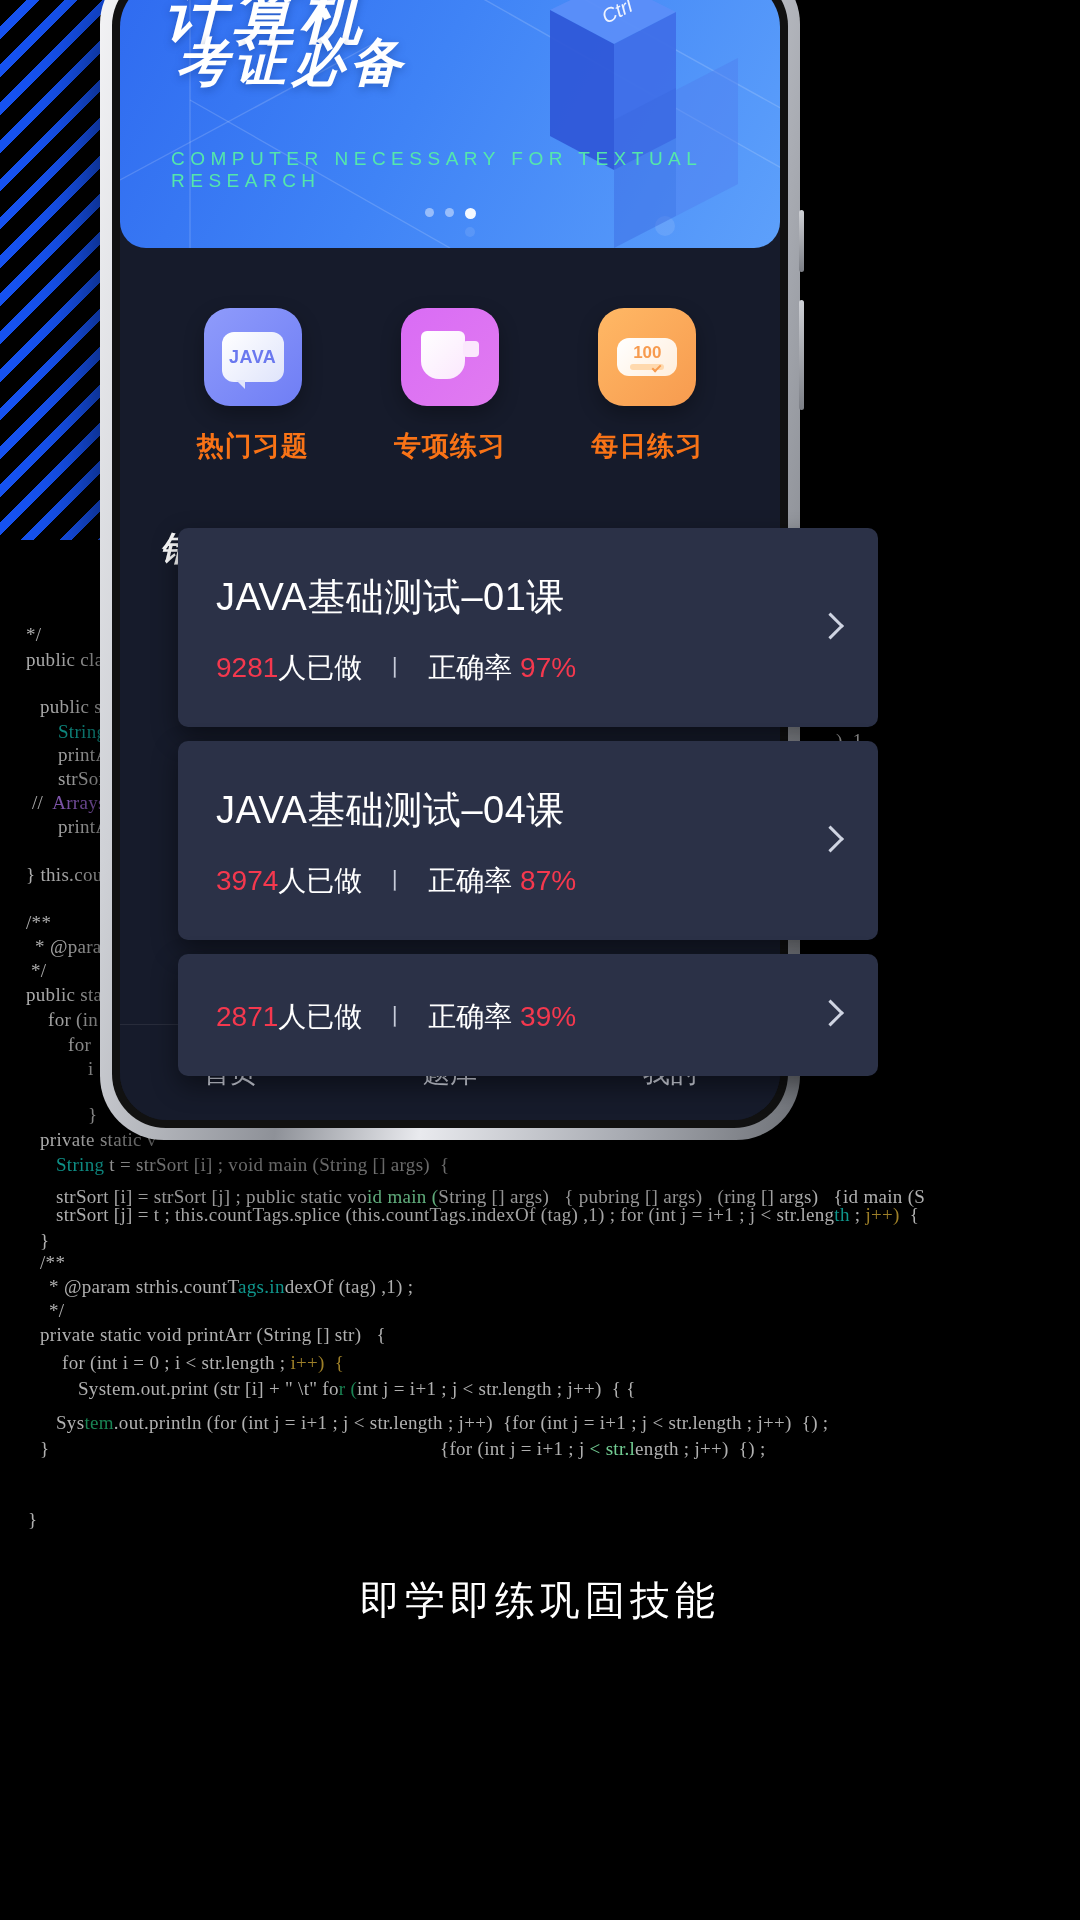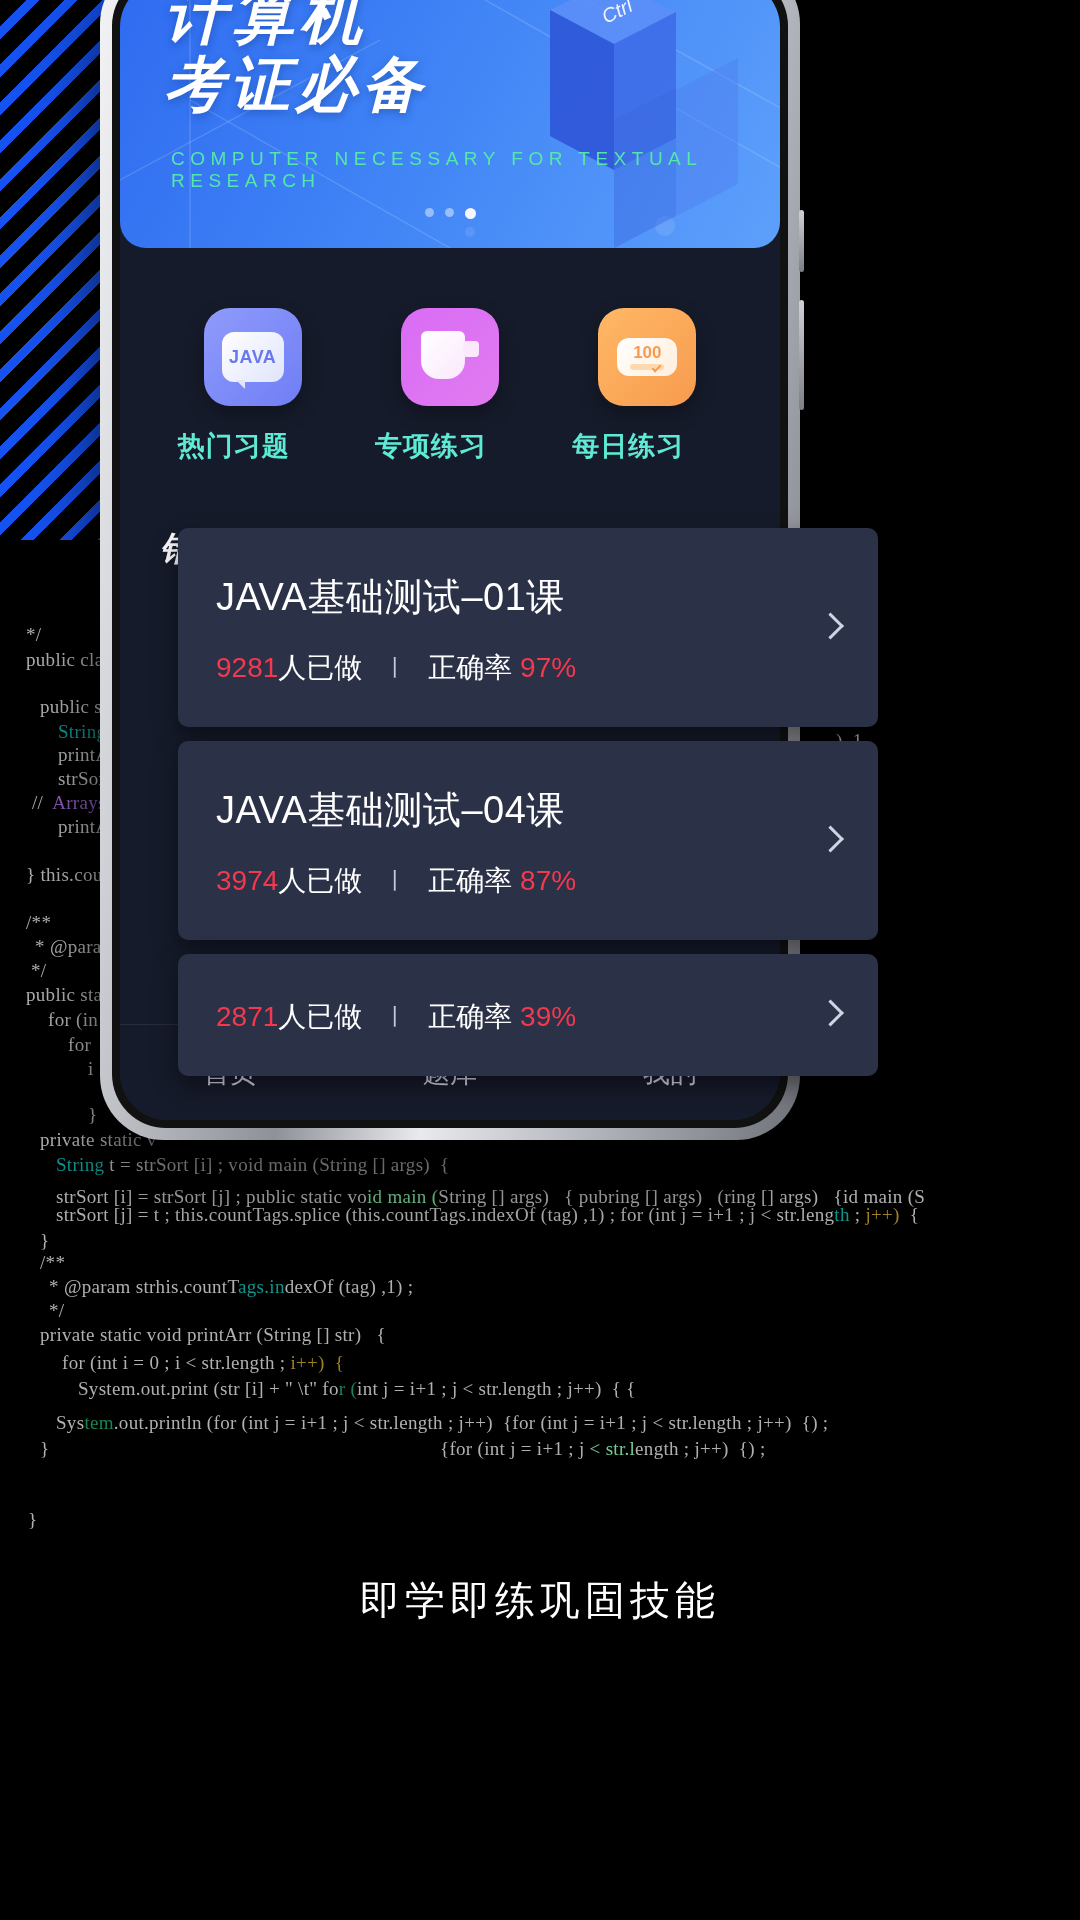--- a/index.html
+++ b/index.html
@@ -59,44 +59,44 @@
     border-bottom-left-radius:26px; border-bottom-right-radius:26px;
     overflow:hidden;
   }
   #banner .deco{ position:absolute; inset:0; }
   .bn-title{
     position:absolute; left:44px; color:#fff; font-weight:bold;
     font-style:italic; letter-spacing:6px;
     text-shadow:0 3px 8px rgba(10,40,110,.35);
   }
   #bn-t1{ top:-6px; font-size:62px; }
-  #bn-t2{ top:65px; font-size:60px; }
+  #bn-t2{ top:48px; font-size:52px;margin-left:12px; }
   #bn-sub{
     position:absolute; left:51px; top:168px;
     color:#57f0a5; font-size:19px; letter-spacing:5.5px; font-weight:400;
     opacity:.92;
   }
   #bn-dots{ position:absolute; left:0; right:0; top:228px; display:flex;
     justify-content:center; gap:11px; }
   #bn-dots i{ width:9px;height:9px;border-radius:50%;
     background:rgba(255,255,255,.45); display:block; }
   #bn-dots i.on{ background:rgba(255,255,255,.95); width:11px;height:11px; }
 
   
   #quick{
     display:flex; justify-content:space-around; align-items:flex-start;
     padding:60px 34px 0 34px;
   }
-  .qi{ width:150px; text-align:left; }
+  .qi{ width:150px; text-align:center; }
   .qi-box{
     width:98px; height:98px; border-radius:26px; margin:0 auto 22px auto;
     display:flex; align-items:center; justify-content:center;
     box-shadow:0 8px 20px rgba(0,0,0,.3);
   }
-  .qi-label{ color:#5eead4; font-size:27px; font-weight:bold; letter-spacing:1px; }
+  .qi-label{ color:#f97316; font-size:27px; font-weight:bold; letter-spacing:1px; }
   .ic1{ background:linear-gradient(135deg,#8f9bfb 0%,#6f7ef5 100%); }
   .ic2{ background:linear-gradient(135deg,#d96cf5 0%,#e17bf0 100%); }
   .ic3{ background:linear-gradient(135deg,#ffb865 0%,#f79b4f 100%); }
   .chip-java{
     width:62px;height:50px;border-radius:12px;
     background:linear-gradient(135deg,#ffffff,#dfe4fb);
     display:flex;align-items:center;justify-content:center;
     color:#6a78ef;font-size:18px;font-weight:bold;letter-spacing:.5px;
     position:relative;
   }

